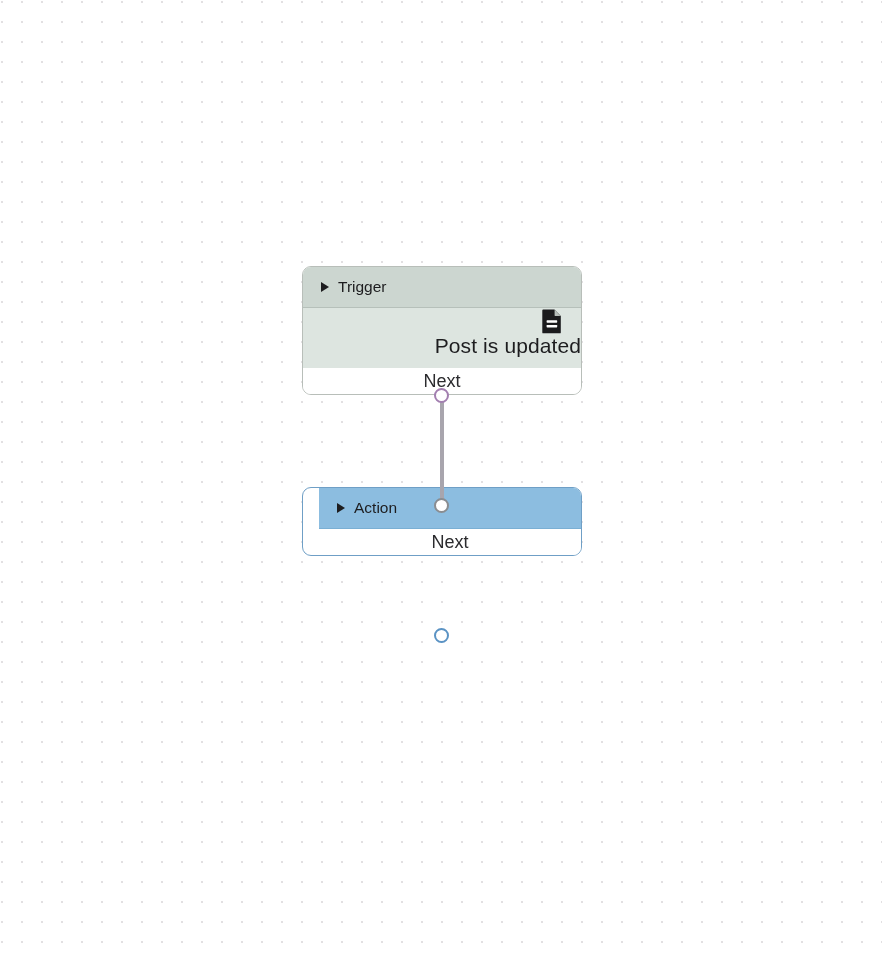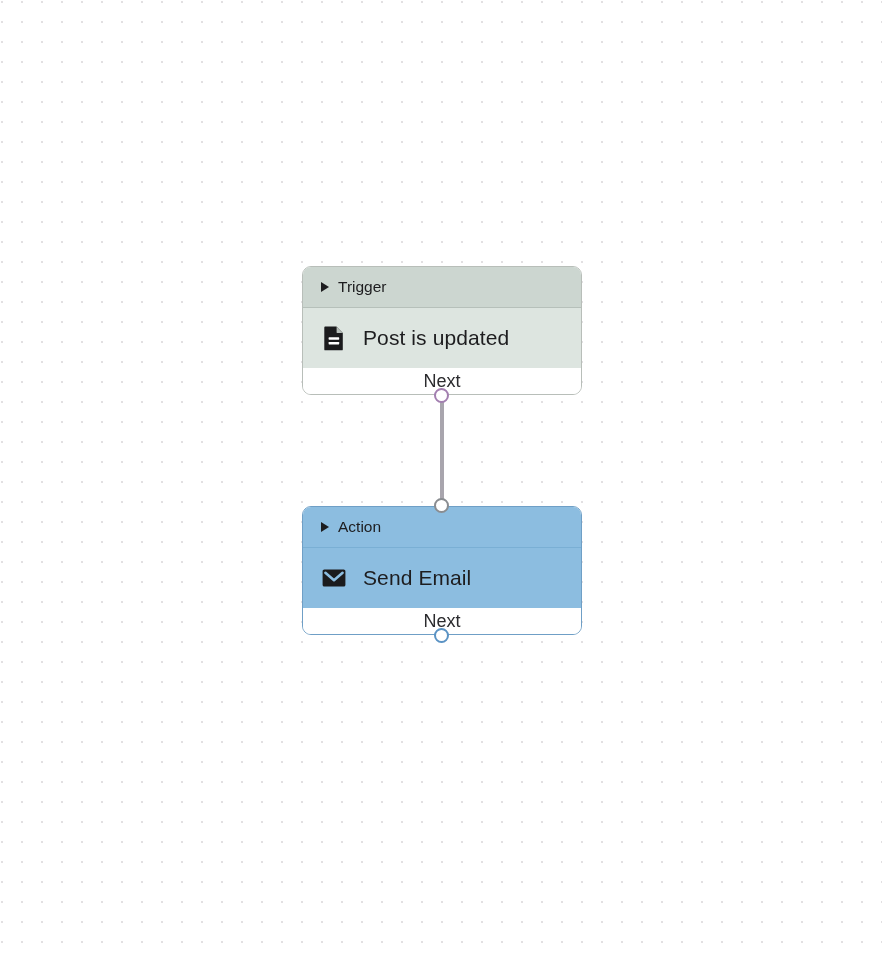--- a/index.html
+++ b/index.html
@@ -48,24 +48,25 @@
     display: inline-block;
     width: 0;
     height: 0;
     margin-right: 9px;
     border-top: 5.5px solid transparent;
     border-bottom: 5.5px solid transparent;
     border-left: 8.5px solid #1d1d1f;
   }
   .node-body {
     display: flex;
-    align-items: center;
+    align-items: flex-end;
     height: 60px;
     padding-left: 18px;
     box-sizing: border-box;
+    flex-direction: column;
   }
   .node-icon {
     width: 26px;
     height: 26px;
     flex: 0 0 26px;
     margin-right: 16px;
     display: block;
   }
   .node-title {
     font-size: 21px;
@@ -137,31 +138,24 @@
     <div class="node-footer">
       <span>Next</span>
     </div>
   </div>
 
   <div class="edge" style="left:439.5px; top:394px; height:110px;"></div>
 
   <div class="port purple" style="left:434px; top:388px;"></div>
   <div class="port grey" style="left:434px; top:498px;"></div>
 
-  <div class="node action" style="left:302px; top:506px;">
+  <div class="node action" style="left:302px; top:487px;padding-left:16px;">
     <div class="node-header">
       <span class="disclosure"></span>
       <span>Action</span>
-    </div>
-    <div class="node-body">
-      <svg class="node-icon" viewBox="0 0 26 26">
-        <rect x="1.6" y="4.4" width="22.8" height="17.2" rx="1.7" fill="#1b1b1d"></rect>
-        <path d="M4.4 7.8 L13 15.2 L21.6 7.8" fill="none" stroke="#8cbde0" stroke-width="2.6" stroke-linecap="round" stroke-linejoin="round"></path>
-      </svg>
-      <span class="node-title">Send Email</span>
     </div>
     <div class="node-footer">
       <span>Next</span>
     </div>
   </div>
 
   <div class="port blue" style="left:434px; top:628px;"></div>
 
 </div>
 

